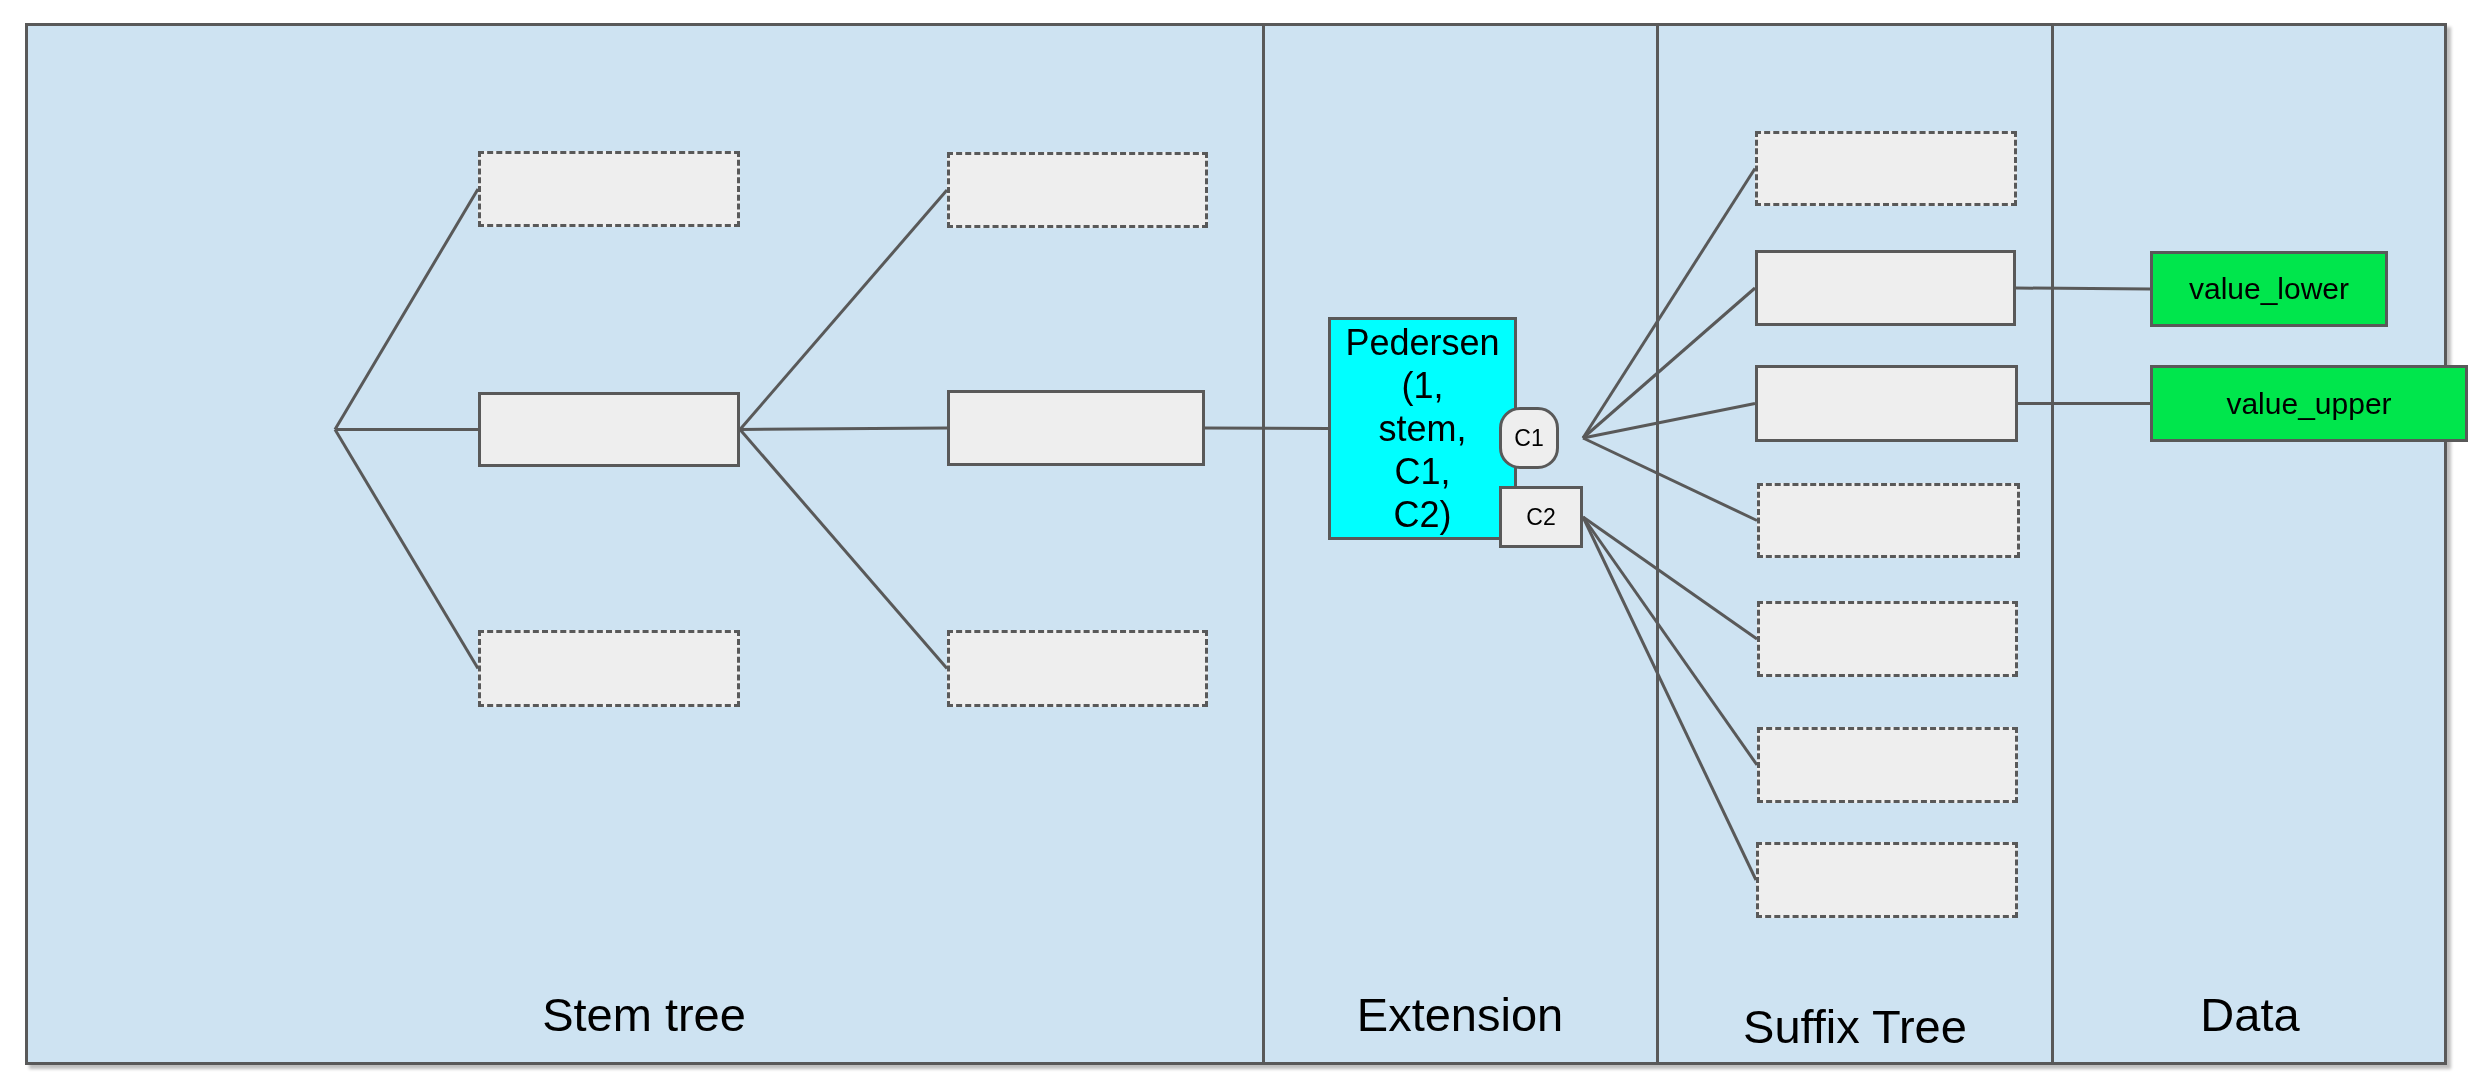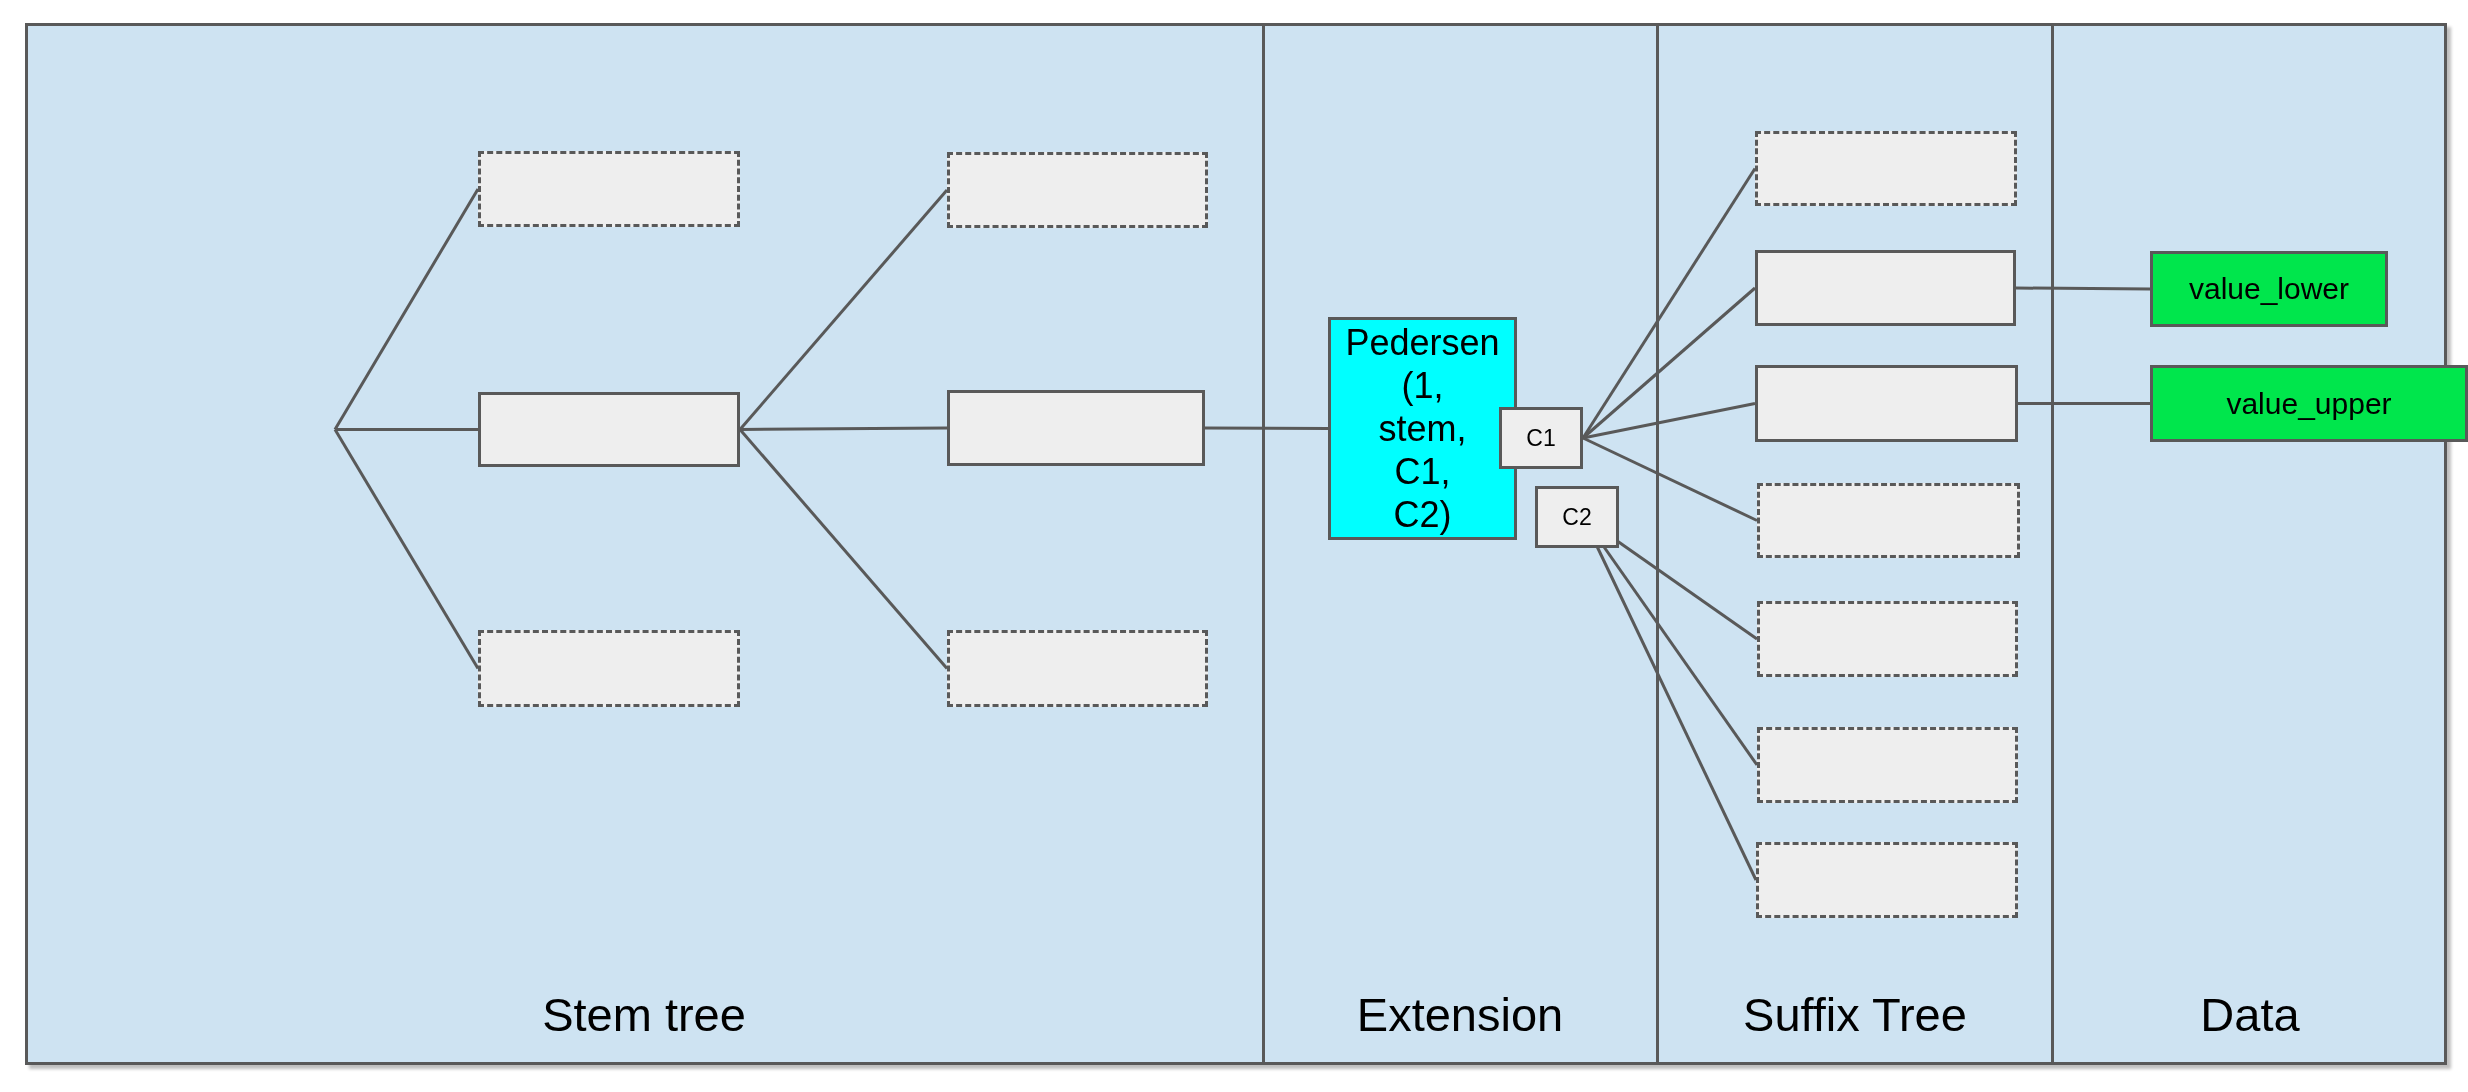--- a/index.html
+++ b/index.html
@@ -45,41 +45,41 @@
   #node-s1top       {left:478px; top:151px; width:262px; height:76px;}
   #node-s1mid       {left:478px; top:392px; width:262px; height:75px;}
   #node-s1bot       {left:478px; top:630px; width:262px; height:77px;}
   
   #node-s2top       {left:947px; top:152px; width:261px; height:76px;}
   #node-s2mid       {left:947px; top:390px; width:258px; height:76px;}
   #node-s2bot       {left:947px; top:630px; width:261px; height:77px;}
   
   #node-pedersen    {left:1328px;top:317px; width:189px; height:223px;
                      background:var(--extension-fill);font-size:36px;line-height:1.2;white-space:pre-line;}
-  #node-c1          {left:1499px;top:407px; width:84px;  height:62px;}
-  #node-c2          {left:1499px;top:486px; width:84px;  height:62px;margin-left:36px;}
+  #node-c1          {left:1499px;top:407px; width:60px;  height:62px;border-radius:21px;}
+  #node-c2          {left:1499px;top:486px; width:84px;  height:62px;}
   
   #node-sx1         {left:1755px;top:131px; width:262px; height:75px;}
   #node-sx2         {left:1755px;top:250px; width:261px; height:76px;}
   #node-sx3         {left:1755px;top:365px; width:263px; height:77px;}
   #node-sx4         {left:1757px;top:483px; width:263px; height:75px;}
   #node-sx5         {left:1757px;top:601px; width:261px; height:76px;}
   #node-sx6         {left:1757px;top:727px; width:261px; height:76px;}
   #node-sx7         {left:1756px;top:842px; width:262px; height:76px;}
   
   #node-vlow        {left:2150px;top:251px; width:238px; height:76px;background:var(--data-fill);font-size:30px;}
   #node-vup         {left:2150px;top:365px; width:318px; height:77px;background:var(--data-fill);font-size:30px;}
 
   .section-label{
     position:absolute;top:987px;transform:translateX(-50%);
     font-size:47px;z-index:3;white-space:nowrap;color:var(--text);
   }
   #section-label-1{left:644px;}
   #section-label-2{left:1460px;}
-  #section-label-3{left:1855px;}
+  #section-label-3{left:1855px;margin-top:12px;}
   #section-label-4{left:2250px;}
 </style>
 </head>
 <body>
 
 <div id="diagram">
 
   <div class="panel"></div>
   <div class="divider" id="divider-1"></div>
   <div class="divider" id="divider-2"></div>

